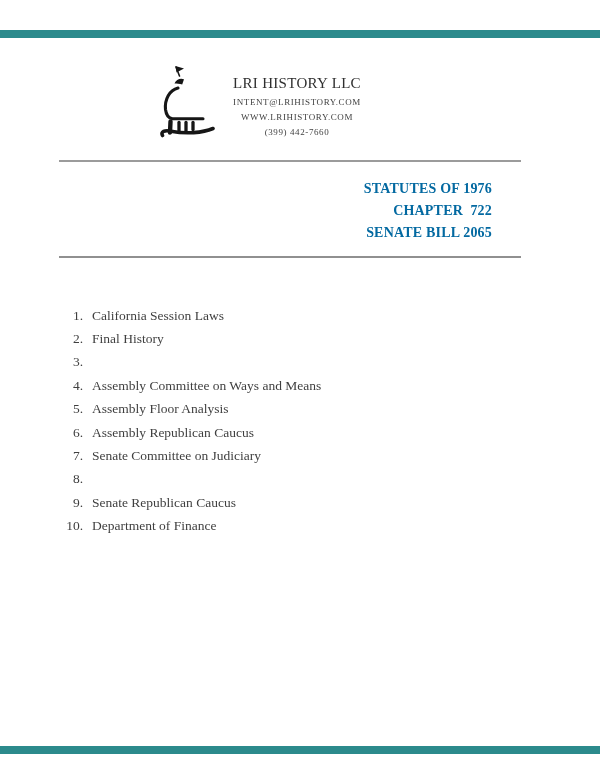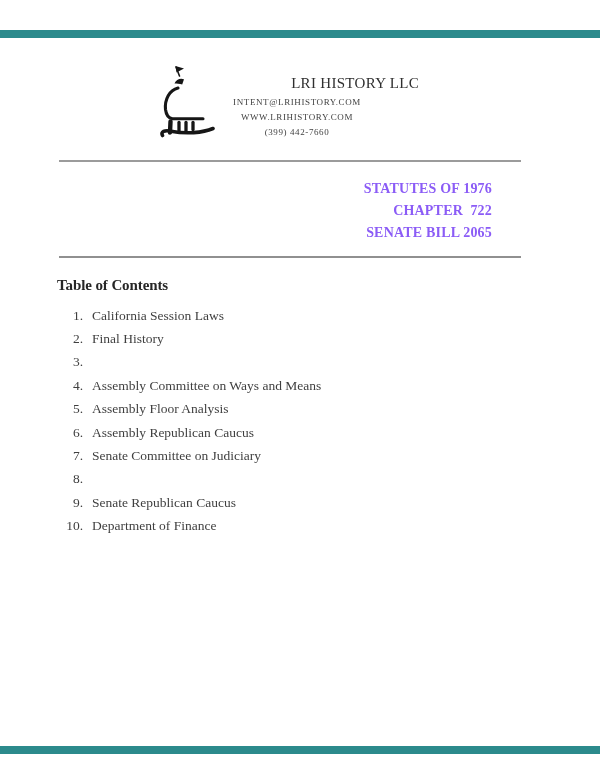--- a/index.html
+++ b/index.html
@@ -22,39 +22,39 @@
   .logo {
     position: absolute; left: 145px; top: 62px; width: 70px; height: 88px;
   }
 
   .letterhead-text {
     position: absolute; left: 175px; top: 74px; width: 244px;
     text-align: center;
   }
   .company-name {
     font-size: 15px; line-height: 19px; letter-spacing: 0.3px;
-    color: #2f2f2f; font-weight: normal; margin-bottom: 2px; text-align: right;
+    color: #2f2f2f; font-weight: normal; margin-bottom: 2px;
   }
   .contact-line {
     font-size: 9px; line-height: 14.8px; letter-spacing: 0.6px;
     color: #424242;
   }
 
   .rule {
     position: absolute; left: 59px; width: 462px; height: 2px;
     background: #9b9b9b; border: none;
   }
   .rule.first { top: 160px; }
   .rule.second { top: 256px; background: #909090; }
 
   .bill-reference {
     position: absolute; top: 178px; right: 108px;
     text-align: right; font-weight: bold;
     font-size: 14px; line-height: 22px; letter-spacing: 0.2px;
-    color: #8b5cf6;
+    color: #0369a1;
   }
 
   .toc-heading {
     position: absolute; left: 57px; top: 277px;
     font-size: 15px; line-height: 17px; font-weight: bold;
     letter-spacing: -0.1px; color: #262626;
   }
 
   .toc-list {
     position: absolute; left: 0; top: 304px; width: 600px;
@@ -106,21 +106,20 @@
   <div class="rule first"></div>
 
   <div class="bill-reference">
     <div>STATUTES OF 1976</div>
     <div>CHAPTER&nbsp; 722</div>
     <div>SENATE BILL 2065</div>
   </div>
 
   <div class="rule second"></div>
 
-  <div class="toc-heading">Table of Contents</div>
 
   <ol class="toc-list">
     <li class="toc-item">
       <span class="num">1.</span>
       <span class="label">California Session Laws</span>
     </li>
     <li class="toc-item">
       <span class="num">2.</span>
       <span class="label">Final History</span>
     </li>

